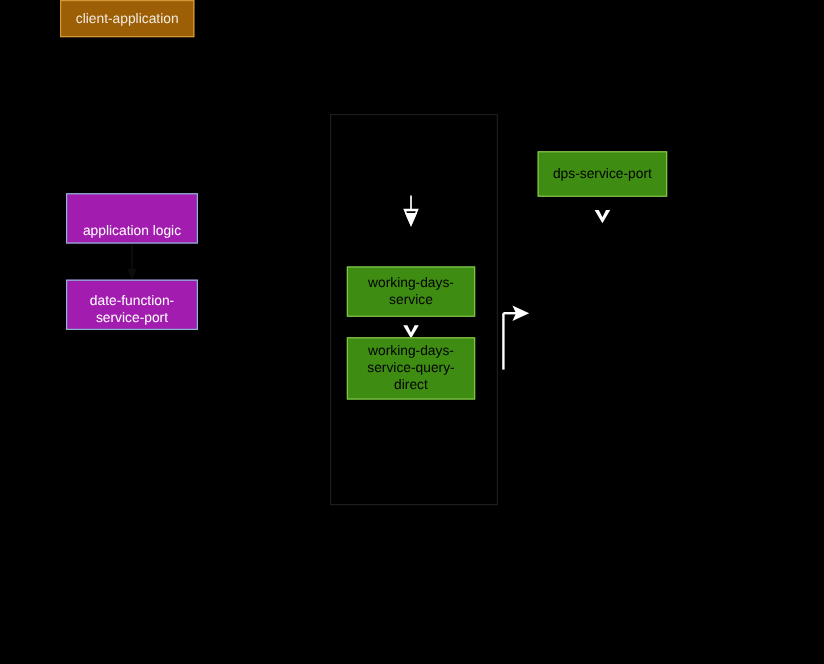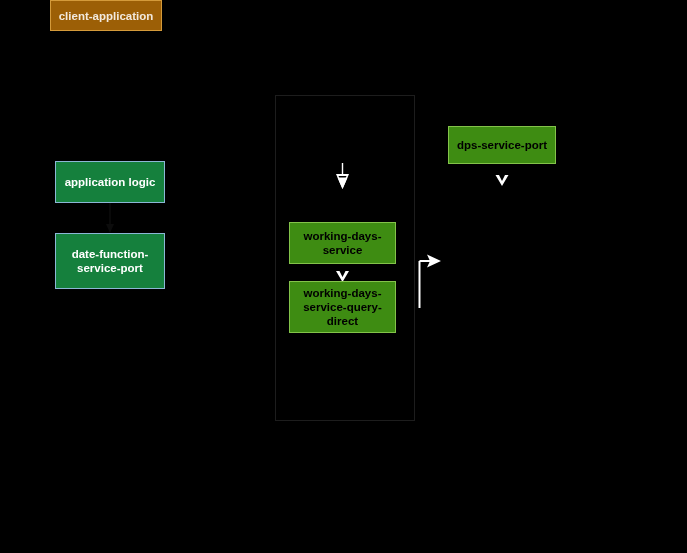--- a/index.html
+++ b/index.html
@@ -29,31 +29,31 @@
     display: flex;
     align-items: center;
     justify-content: center;
     text-align: center;
     line-height: 14px;
     font-size: 11.5px;
     border-width: 1px;
     border-style: solid;
     padding: 2px 4px;
     white-space: pre-line;
-    font-weight: bold;
   }
   .node-client {
     background: #9c5f06;
     border-color: #d49a3a;
     color: #f2e9dd;
   }
   .node-blue {
-    background: #15803d;
+    background: #a21caf;
     border-color: #8bb7d6;
     color: #ffffff;
+    align-items: flex-end;
   }
   .node-green {
     background: #3e8c12;
     border-color: #83c34a;
     color: #000000;
   }
   .group-box {
     position: absolute;
     box-sizing: border-box;
     border: 1px solid #1d1d1d;
@@ -106,21 +106,21 @@
   </svg>
 
   <div class="node node-client" style="left:50px; top:0px; width:112px; height:31px;">
     <span>client-application</span>
   </div>
 
   <div class="node node-blue" style="left:55px; top:161px; width:110px; height:42px;">
     <span>application logic</span>
   </div>
 
-  <div class="node node-blue" style="left:55px; top:233px; width:110px; height:56px;">
+  <div class="node node-blue" style="left:55px; top:233px; width:110px; height:42px;">
     <span>date-function-
 service-port</span>
   </div>
 
   <div class="node node-green" style="left:289px; top:222px; width:107px; height:42px;">
     <span>working-days-
 service</span>
   </div>
 
   <div class="node node-green" style="left:289px; top:281px; width:107px; height:52px;">

